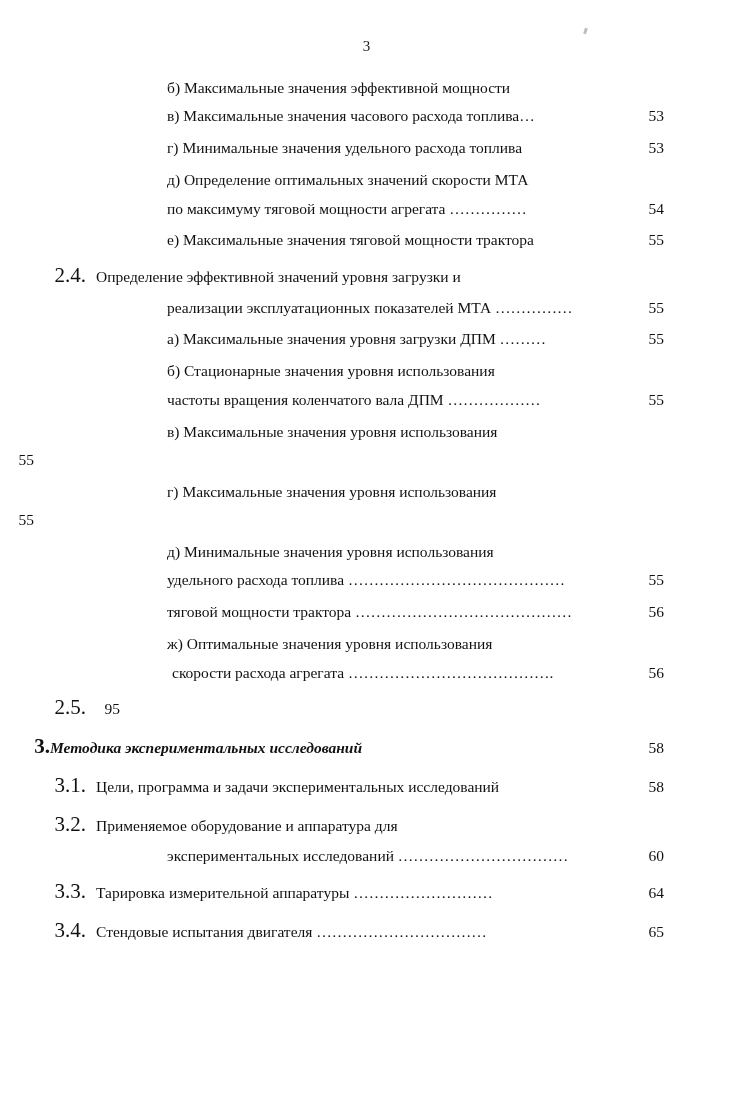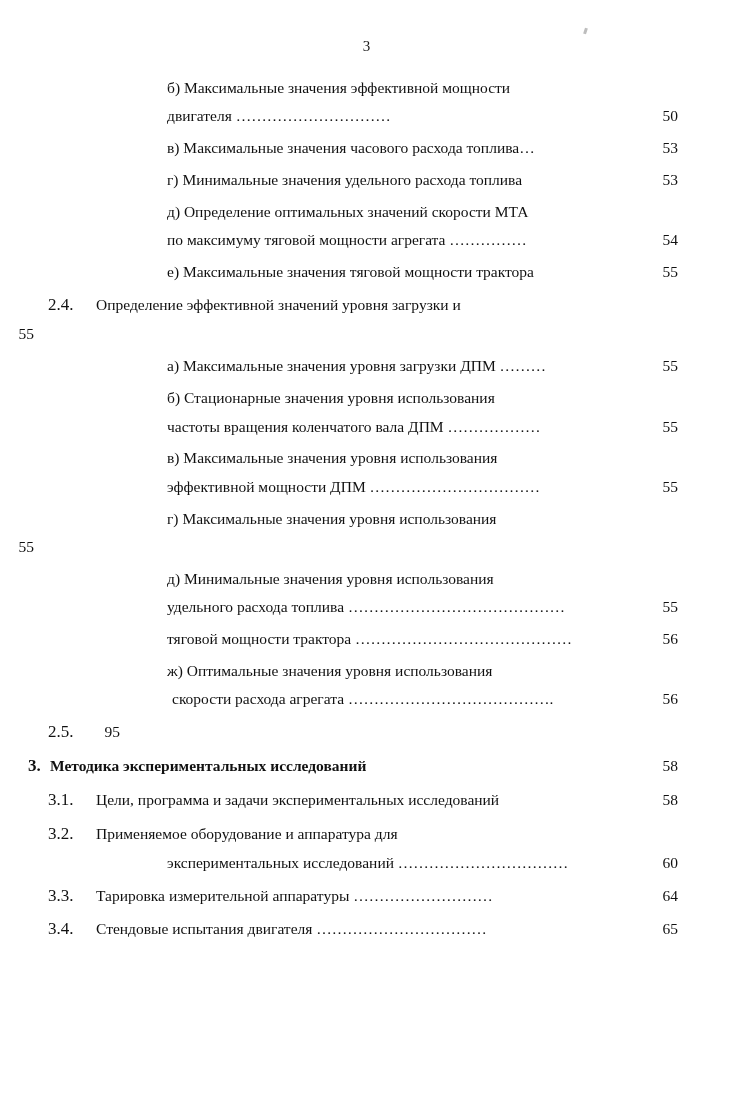--- a/index.html
+++ b/index.html
@@ -38,45 +38,45 @@
     position: absolute;
     top: 78px;
     left: 0;
     width: 733px;
   }
   .row {
     display: flex;
     align-items: baseline;
     width: 733px;
     box-sizing: border-box;
-    padding-right: 55px;
+    padding-right: 69px;
     margin-bottom: 12.5px;
   }
   .num {
     flex: 0 0 auto;
-    text-align: left;
-    font-size: 17px;
+    text-align: right;
+    font-size: 21px;
     line-height: 1.25;
   }
   .txt {
     flex: 1 1 auto;
     font-size: 15.5px;
     line-height: 1.25;
     white-space: nowrap;
     overflow: hidden;
   }
   .pg {
     flex: 0 0 34px;
     text-align: right;
     font-size: 15.5px;
     line-height: 1.25;
   }
   
   .lvl-chapter .num { width: 22px; margin-left: 28px; font-weight: bold; }
-  .lvl-chapter .txt { font-weight: bold; }
+  .lvl-chapter .txt { font-weight: bold; font-style: italic; }
   .lvl-section .num { width: 38px; margin-left: 48px; }
   .lvl-section .txt { padding-left: 10px; }
   .lvl-item .num { width: 0; margin-left: 0; }
   .lvl-item .txt { padding-left: 167px; }
   .lvl-cont .num { width: 0; margin-left: 0; }
   .lvl-cont .txt { padding-left: 167px; }
   .lvl-cont2 .txt { padding-left: 172px; }
   .lvl-sectioncont .num { width: 0; margin-left: 0; }
   .lvl-sectioncont .txt { padding-left: 167px; }
   .tight { margin-bottom: 9px; }
@@ -88,25 +88,20 @@
 
   <div class="page-number">3</div>
   <div class="speck"></div>
 
   <div class="toc" id="toc">
       <div class="row lvl-item tight">
         <div class="num"></div>
         <div class="txt">б) Максимальные значения эффективной мощности</div>
         <div class="pg"></div>
       </div>
-      <div class="row lvl-cont">
-        <div class="num"></div>
-        <div class="txt">двигателя …………………………</div>
-        <div class="pg">50</div>
-      </div>
       <div class="row lvl-item">
         <div class="num"></div>
         <div class="txt">в) Максимальные значения часового расхода топлива…</div>
         <div class="pg">53</div>
       </div>
       <div class="row lvl-item">
         <div class="num"></div>
         <div class="txt">г) Минимальные значения удельного расхода топлива</div>
         <div class="pg">53</div>
       </div>
@@ -125,20 +120,21 @@
         <div class="txt">е) Максимальные значения тяговой мощности трактора</div>
         <div class="pg">55</div>
       </div>
       <div class="row lvl-section tight">
         <div class="num">2.4.</div>
         <div class="txt">Определение эффективной значений уровня загрузки и</div>
         <div class="pg"></div>
       </div>
       <div class="row lvl-sectioncont">
         <div class="num"></div>
+        <div class="txt">реализации эксплуатационных показателей МТА ……………</div>
         <div class="pg">55</div>
       </div>
       <div class="row lvl-item">
         <div class="num"></div>
         <div class="txt">а) Максимальные значения уровня загрузки ДПМ ………</div>
         <div class="pg">55</div>
       </div>
       <div class="row lvl-item tight">
         <div class="num"></div>
         <div class="txt">б) Стационарные значения уровня использования</div>
@@ -149,21 +145,20 @@
         <div class="txt">частоты вращения коленчатого вала ДПМ         ………………</div>
         <div class="pg">55</div>
       </div>
       <div class="row lvl-item tight">
         <div class="num"></div>
         <div class="txt">в) Максимальные значения уровня использования</div>
         <div class="pg"></div>
       </div>
       <div class="row lvl-cont">
         <div class="num"></div>
-        <div class="txt">эффективной мощности ДПМ          ……………………………</div>
         <div class="pg">55</div>
       </div>
       <div class="row lvl-item tight">
         <div class="num"></div>
         <div class="txt">г) Максимальные значения уровня использования</div>
         <div class="pg"></div>
       </div>
       <div class="row lvl-cont">
         <div class="num"></div>
         <div class="pg">55</div>

